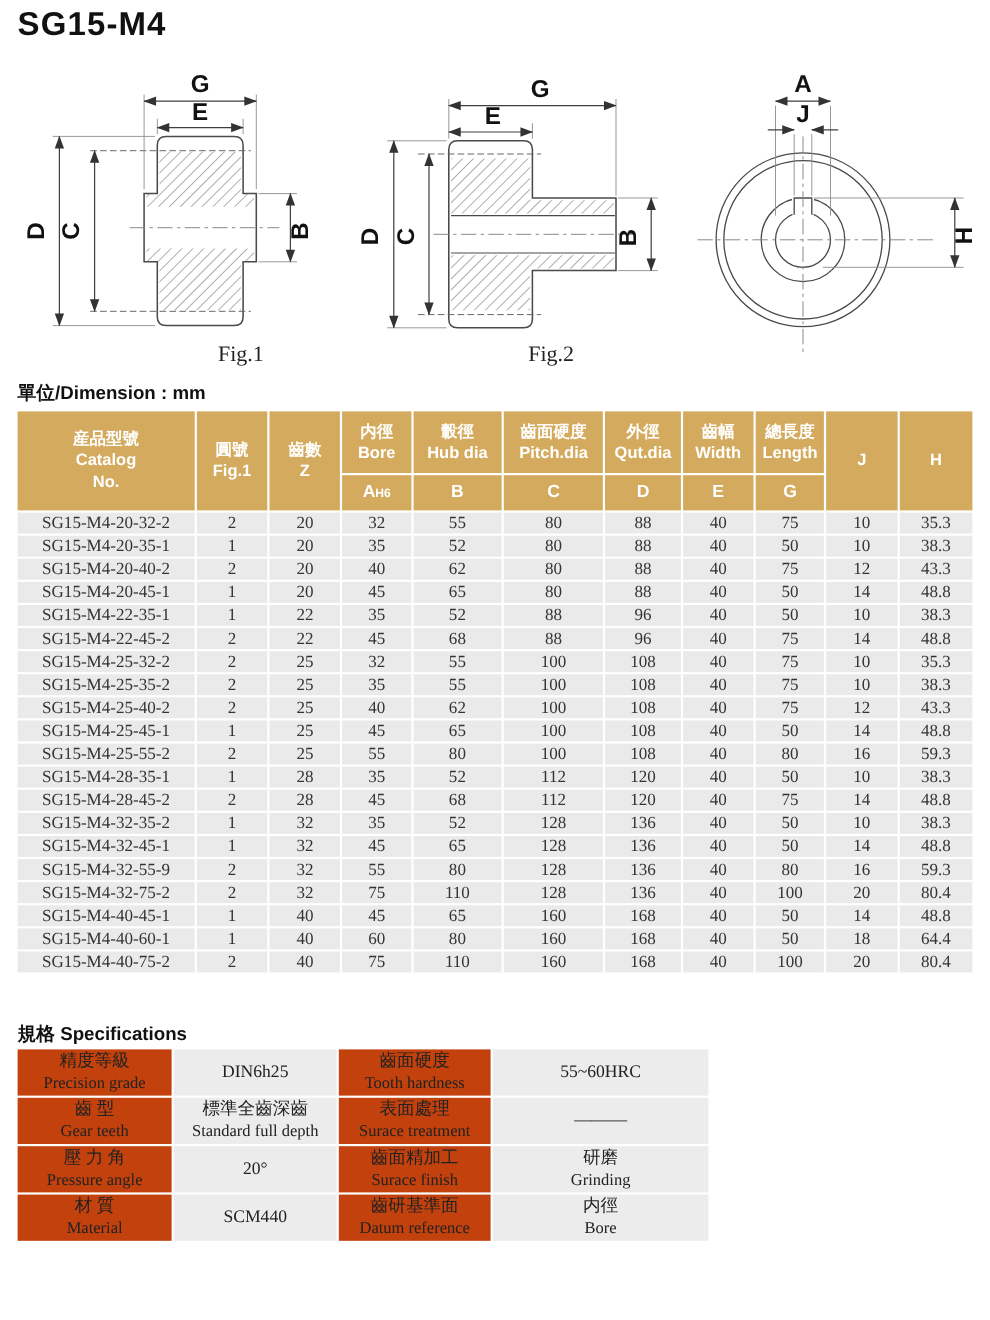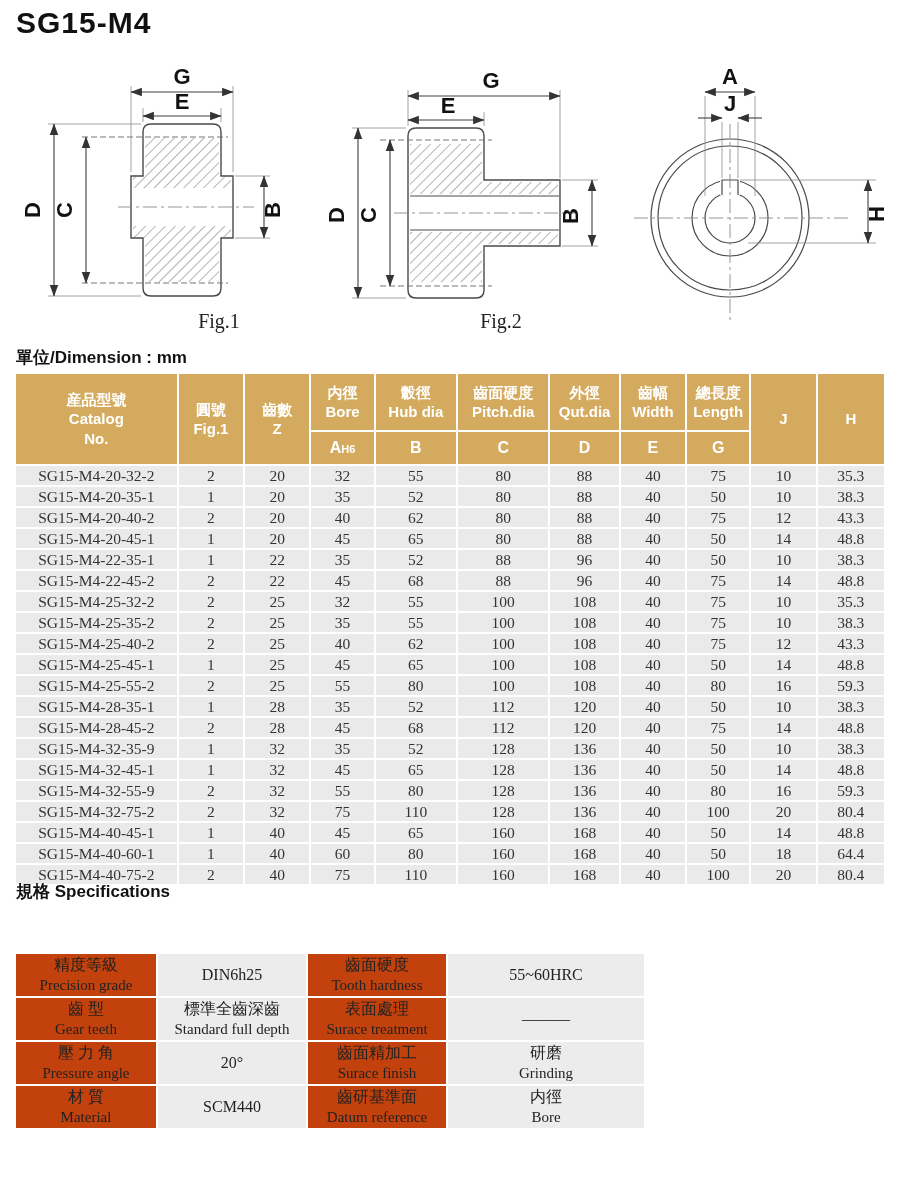--- a/index.html
+++ b/index.html
@@ -4,21 +4,21 @@
 <style>
   html,body{margin:0;padding:0;background:#fff;}
   #page{position:relative;width:900px;height:1200px;background:#fff;overflow:hidden;
         font-family:"Liberation Sans",sans-serif;color:#1a1a1a;}
   .page-title{position:absolute;left:16px;top:6px;font-size:30px;font-weight:bold;
               letter-spacing:1px;color:#111;}
   .figs{position:absolute;left:0;top:60px;width:900px;height:290px;}
   .figs svg{position:absolute;top:0;}
   #fig1{left:14px;} #fig2{left:316px;} #fig3{left:610px;}
   .dim-note{position:absolute;left:16px;top:346px;font-size:17px;font-weight:bold;color:#111;}
-  .spec-heading{position:absolute;left:16px;top:880px;font-size:17px;font-weight:bold;color:#111;}
+  .spec-heading{position:absolute;left:16px;top:928px;font-size:17px;font-weight:bold;color:#111;}
 
   table{border-collapse:separate;border-spacing:2px;table-layout:fixed;}
   .main-table{position:absolute;left:14px;top:372px;width:872px;}
   .main-table th{background:#d4ab5e;color:#fff;font-family:"Liberation Sans",sans-serif;
                  font-weight:bold;font-size:15px;line-height:1.3;padding:0;vertical-align:middle;}
   .main-table thead tr:first-child th{height:56px;}
   .main-table thead tr:nth-child(2) th{height:32px;font-size:16px;}
   .main-table th span{display:block;}
   .main-table th .sym-small{display:inline;font-size:11px;font-weight:bold;}
   .main-table td{background:#eaeaea;font-family:"Liberation Serif",serif;font-size:15.5px;
@@ -414,21 +414,21 @@
           <td>45</td>
           <td>68</td>
           <td>112</td>
           <td>120</td>
           <td>40</td>
           <td>75</td>
           <td>14</td>
           <td>48.8</td>
         </tr>
         <tr>
-          <td>SG15-M4-32-35-9</td>
+          <td>SG15-M4-32-35-2</td>
           <td>1</td>
           <td>32</td>
           <td>35</td>
           <td>52</td>
           <td>128</td>
           <td>136</td>
           <td>40</td>
           <td>50</td>
           <td>10</td>
           <td>38.3</td>

